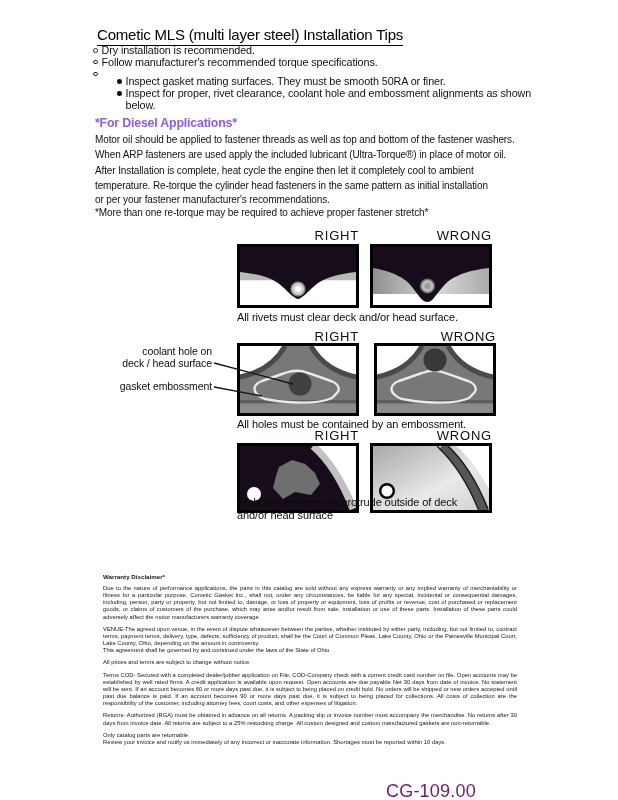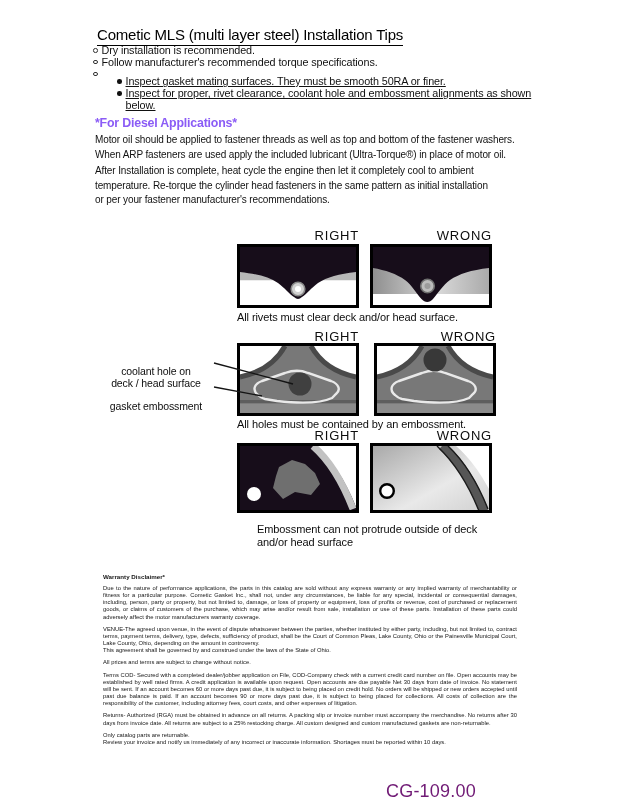--- a/index.html
+++ b/index.html
@@ -13,30 +13,30 @@
     font-size:15px; font-weight:normal; color:#000;
     border-bottom:1.6px solid #000; padding-bottom:2px; display:inline-block;
     letter-spacing:-0.2px;
   }
   .bullets { font-size:10.8px; line-height:11.8px; letter-spacing:-0.1px; }
   .bullet-row { display:flex; align-items:flex-start; }
   .marker-open {
     width:4.5px; height:4.5px; border:1.1px solid #333; border-radius:50%;
     display:inline-block; margin:3px 4px 0 0; flex:0 0 auto;
   }
-  .sub { margin-left:24px;text-decoration:underline; }
+  .sub { margin-left:24px; }
   .marker-dot {
     width:4.5px; height:4.5px; background:#111; border-radius:50%;
     display:inline-block; margin:3.2px 4px 0 0; flex:0 0 auto;
   }
   .h2 { font-size:12.4px; font-weight:bold; color:#8b5cf6; letter-spacing:-0.2px; }
   .para { font-size:10px; line-height:14.6px; white-space:pre-line; letter-spacing:-0.12px; }
   .dlabel { font-size:13px; letter-spacing:0.8px; text-align:right; color:#0d0d0d; }
   .caption { font-size:11px; letter-spacing:-0.1px; color:#0d0d0d; line-height:13px; }
-  .annlabel { font-size:10.5px; line-height:11.5px; text-align:center; letter-spacing:-0.1px; color:#0d0d0d;margin-top:20px; }
+  .annlabel { font-size:10.5px; line-height:11.5px; text-align:right; letter-spacing:-0.1px; color:#0d0d0d; }
   .dbox { display:block; }
   .warranty { width:414px; text-align:justify; color:#151515; }
   .warranty .whead { font-size:6.2px; font-weight:bold; text-align:left; }
   .warranty p { font-size:5.8px; line-height:7.15px; letter-spacing:0.02px; }
   .warranty .gap { margin-top:5px; }
   .pagenum { font-size:18px; color:#701a75; letter-spacing:0.2px;margin-top:20px; }
 </style>
 </head>
 <body>
 
@@ -67,20 +67,21 @@
       <span>Inspect for proper, rivet clearance, coolant hole and embossment alignments as shown below.</span>
     </div>
   </div>
 
   <div class="abs h2" style="left:95px; top:116px;">*For Diesel Applications*</div>
   <div class="abs para" style="left:95px; top:133px; width:440px;">Motor oil should be applied to fastener threads as well as top and bottom of the fastener washers.
 When ARP fasteners are used apply the included lubricant (Ultra-Torque®) in place of motor oil.</div>
   <div class="abs para" style="left:95px; top:164px; width:440px;">After Installation is complete, heat cycle the engine then let it completely cool to ambient
 temperature. Re-torque the cylinder head fasteners in the same pattern as initial installation
 or per your fastener manufacturer's recommendations.</div>
+  <div class="abs para" style="left:95px; top:206px; width:440px;">*More than one re-torque may be required to achieve proper fastener stretch*</div>
 
   <div class="abs dlabel" style="left:237px; top:228px; width:122px;">RIGHT</div>
   <div class="abs dlabel" style="left:370px; top:228px; width:122px;">WRONG</div>
 
   <svg class="abs dbox" style="left:237px; top:244px;" width="122" height="64" viewBox="0 0 122 64">
     <rect x="0" y="0" width="122" height="64" fill="#ffffff"></rect>
     <rect x="3" y="28" width="116" height="8.5" fill="#b8b8b8"></rect>
     <rect x="3" y="36.5" width="116" height="25" fill="#ffffff"></rect>
     <path d="M3,3 H119 V28 C102,30 90,33 81,39 C74,44 70,50 65,53 C62,55.5 60,55.5 57,53 C52,50 48,44 41,39 C32,33 20,30 3,28 Z" fill="#170d1a"></path>
     <circle cx="61" cy="45" r="6.8" fill="#d2d2d2" stroke="#8a8a8a" stroke-width="1.6"></circle>
@@ -169,21 +170,21 @@
     </defs>
     <rect x="0" y="0" width="122" height="70" fill="url(#g3w)"></rect>
     <path d="M86,3 L119,3 L119,46 C109,28 98,13 86,3 Z" fill="#ffffff"></path>
     <path d="M72,3 C89,18 104,42 114,68" stroke="#565656" stroke-width="9" fill="none"></path>
     <path d="M67,3 C84,19 99,43 109,68" stroke="#1a1a1a" stroke-width="1.4" fill="none"></path>
     <path d="M78,3 C94,18 108,41 118,66" stroke="#1a1a1a" stroke-width="1.4" fill="none"></path>
     <circle cx="17" cy="48" r="6.8" fill="#ffffff" stroke="#000" stroke-width="2.4"></circle>
     <rect x="1.5" y="1.5" width="119" height="67" fill="none" stroke="#000" stroke-width="3"></rect>
   </svg>
 
-  <div class="abs caption" style="left:237px; top:523px; width:270px;margin-left:20px;">
+  <div class="abs caption" style="left:237px; top:496px; width:270px;">
     <div>Embossment can not protrude outside of deck</div>
     <div>and/or head surface</div>
   </div>
 
   <div class="abs warranty" style="left:103px; top:573px;">
     <div class="whead">Warranty Disclaimer*</div>
     <p class="gap">Due to the nature of performance applications, the parts in this catalog are sold without any express warranty or any implied warranty of merchantability or fitness for a particular purpose.  Cometic Gasket Inc., shall not, under any circumstances, be liable for any special, incidental or consequential damages, including, person, party or property, but not limited to, damage, or loss of property or equipment, loss of profits or revenue, cost of purchased or replacement goods, or claims of customers of the purchase, which may arise and/or result from sale, installation or use of these parts.  Installation of these parts could adversely affect the motor manufacturers warranty coverage.</p>
     <p class="gap"><span>VENUE-The agreed upon venue, in the event of dispute whatsoever between the parties, whether instituted by either party, including, but not limited to, contract terms, payment terms, delivery, type, defects, sufficiency of product, shall be the Court of Common Pleas, Lake County, Ohio or the Painesville Municipal Court, Lake County, Ohio, depending on the amount in controversy.</span></p>
     <p>This agreement shall be governed by and construed under the laws of the State of Ohio.</p>
     <p class="gap">All prices and terms are subject to change without notice.</p>

